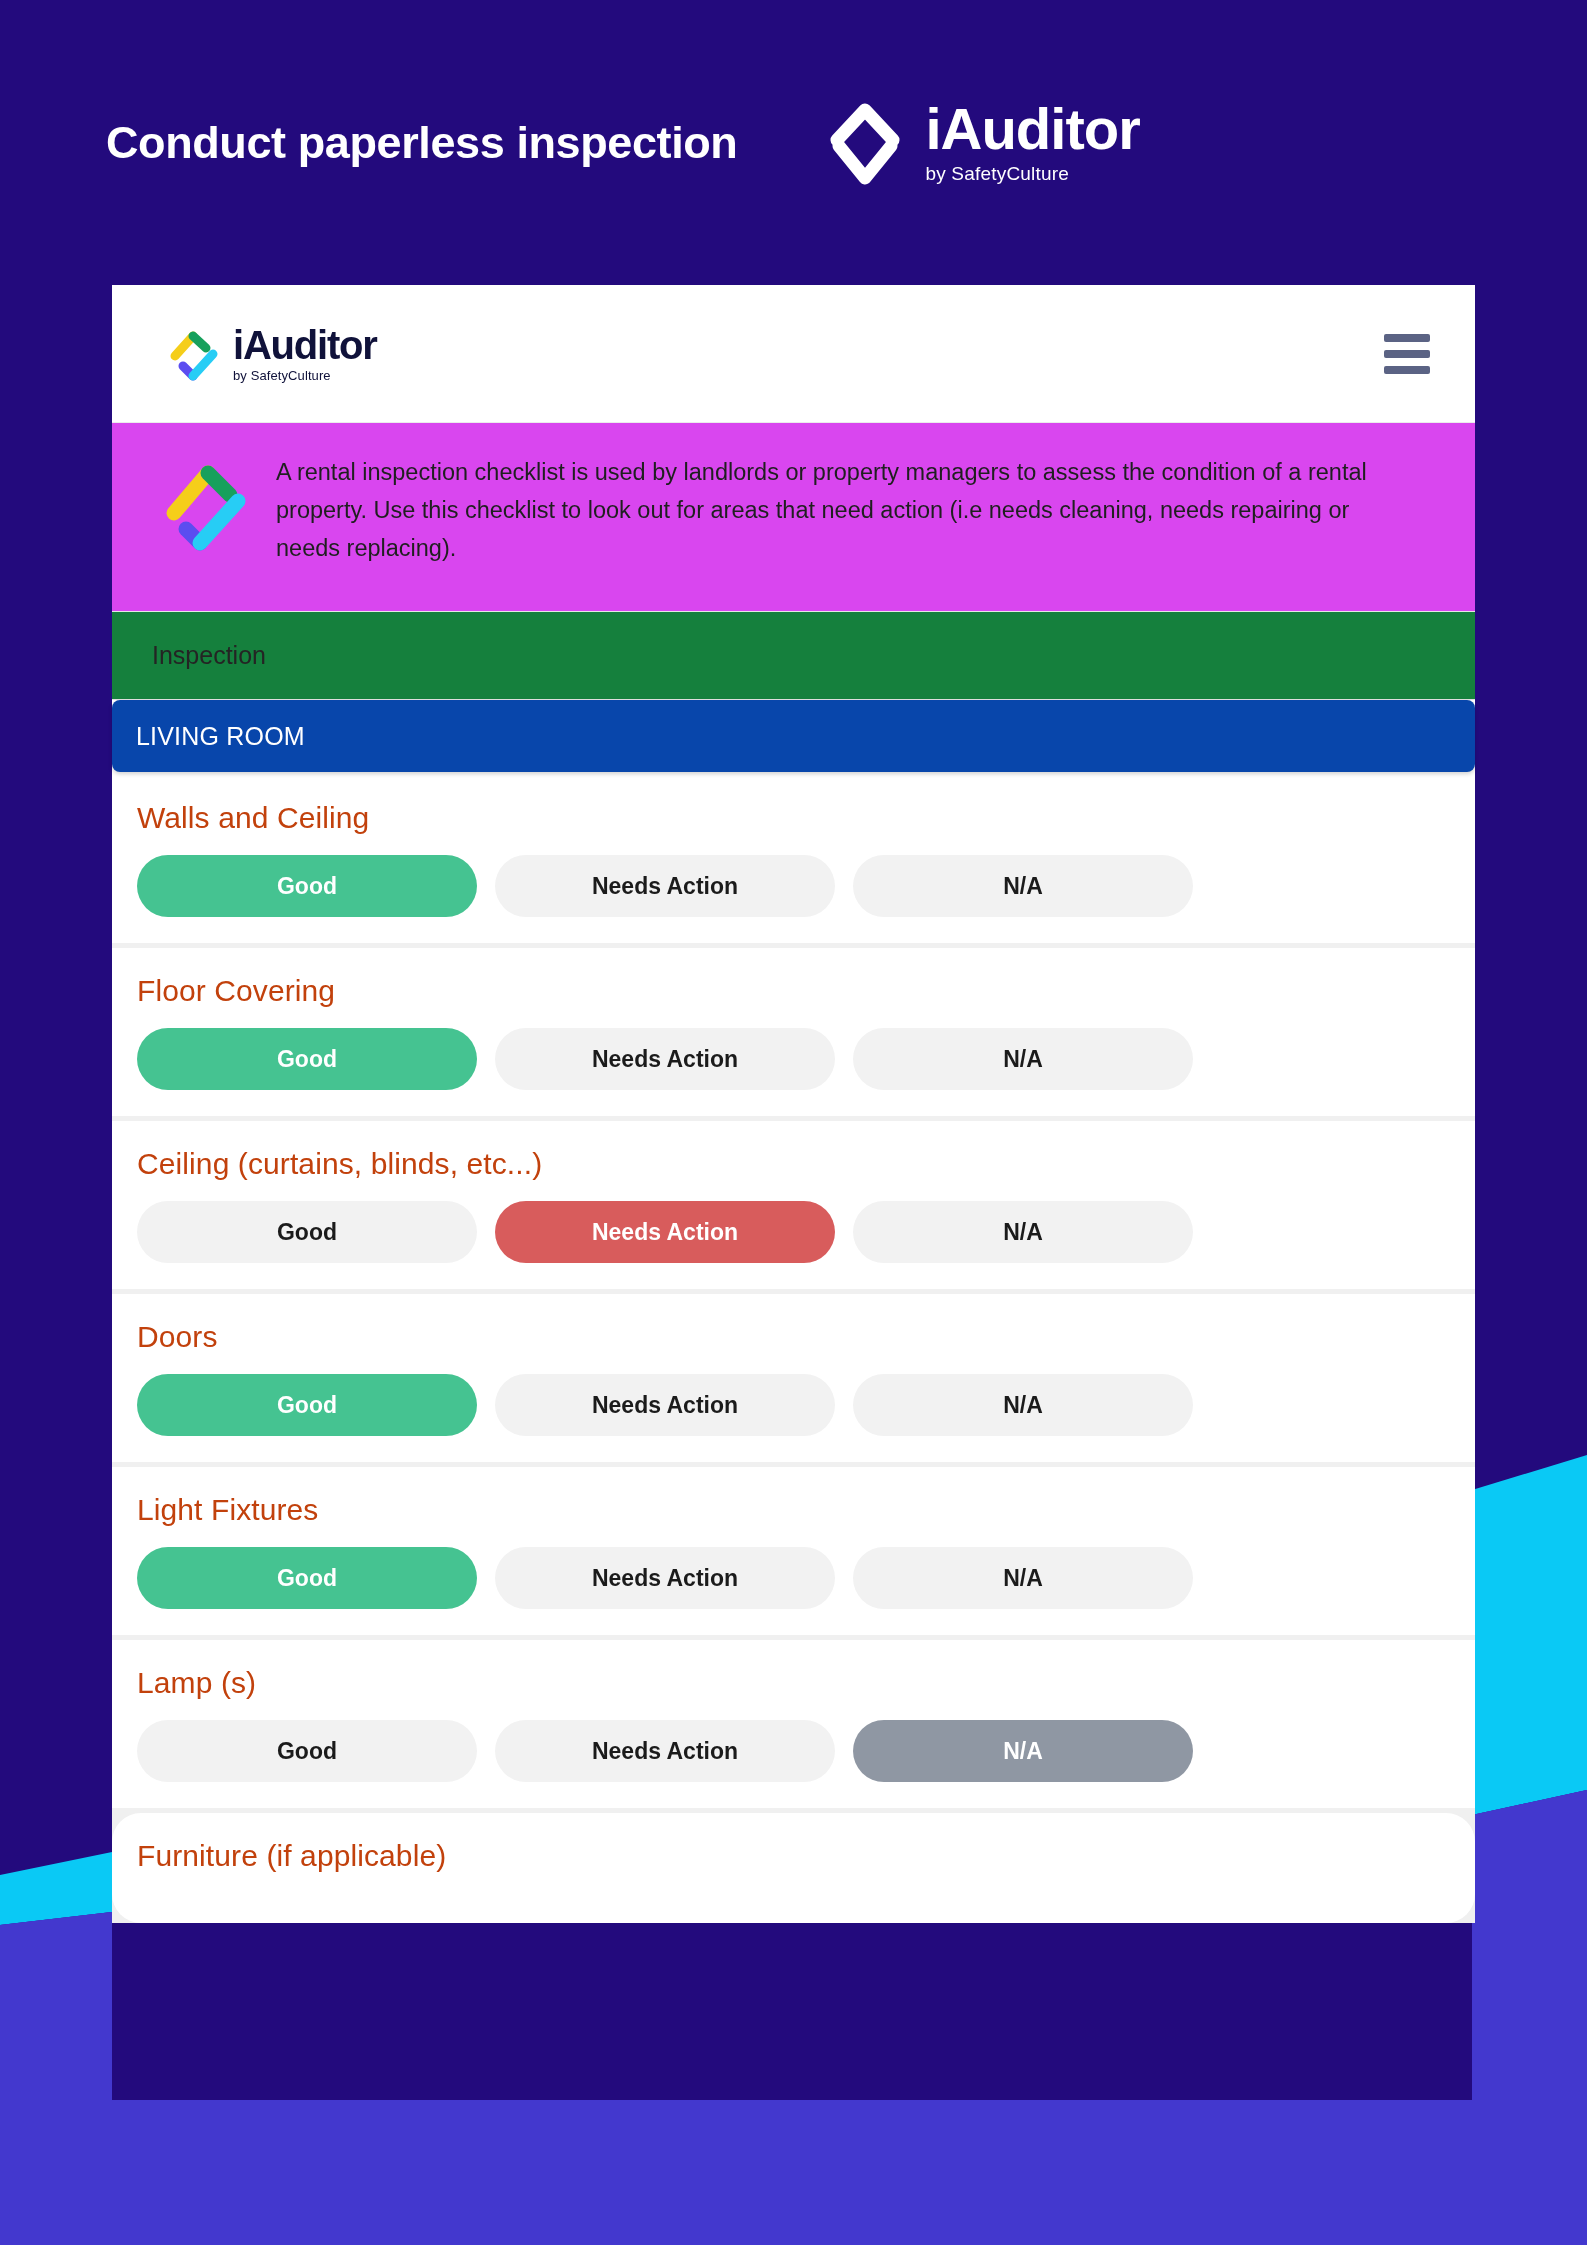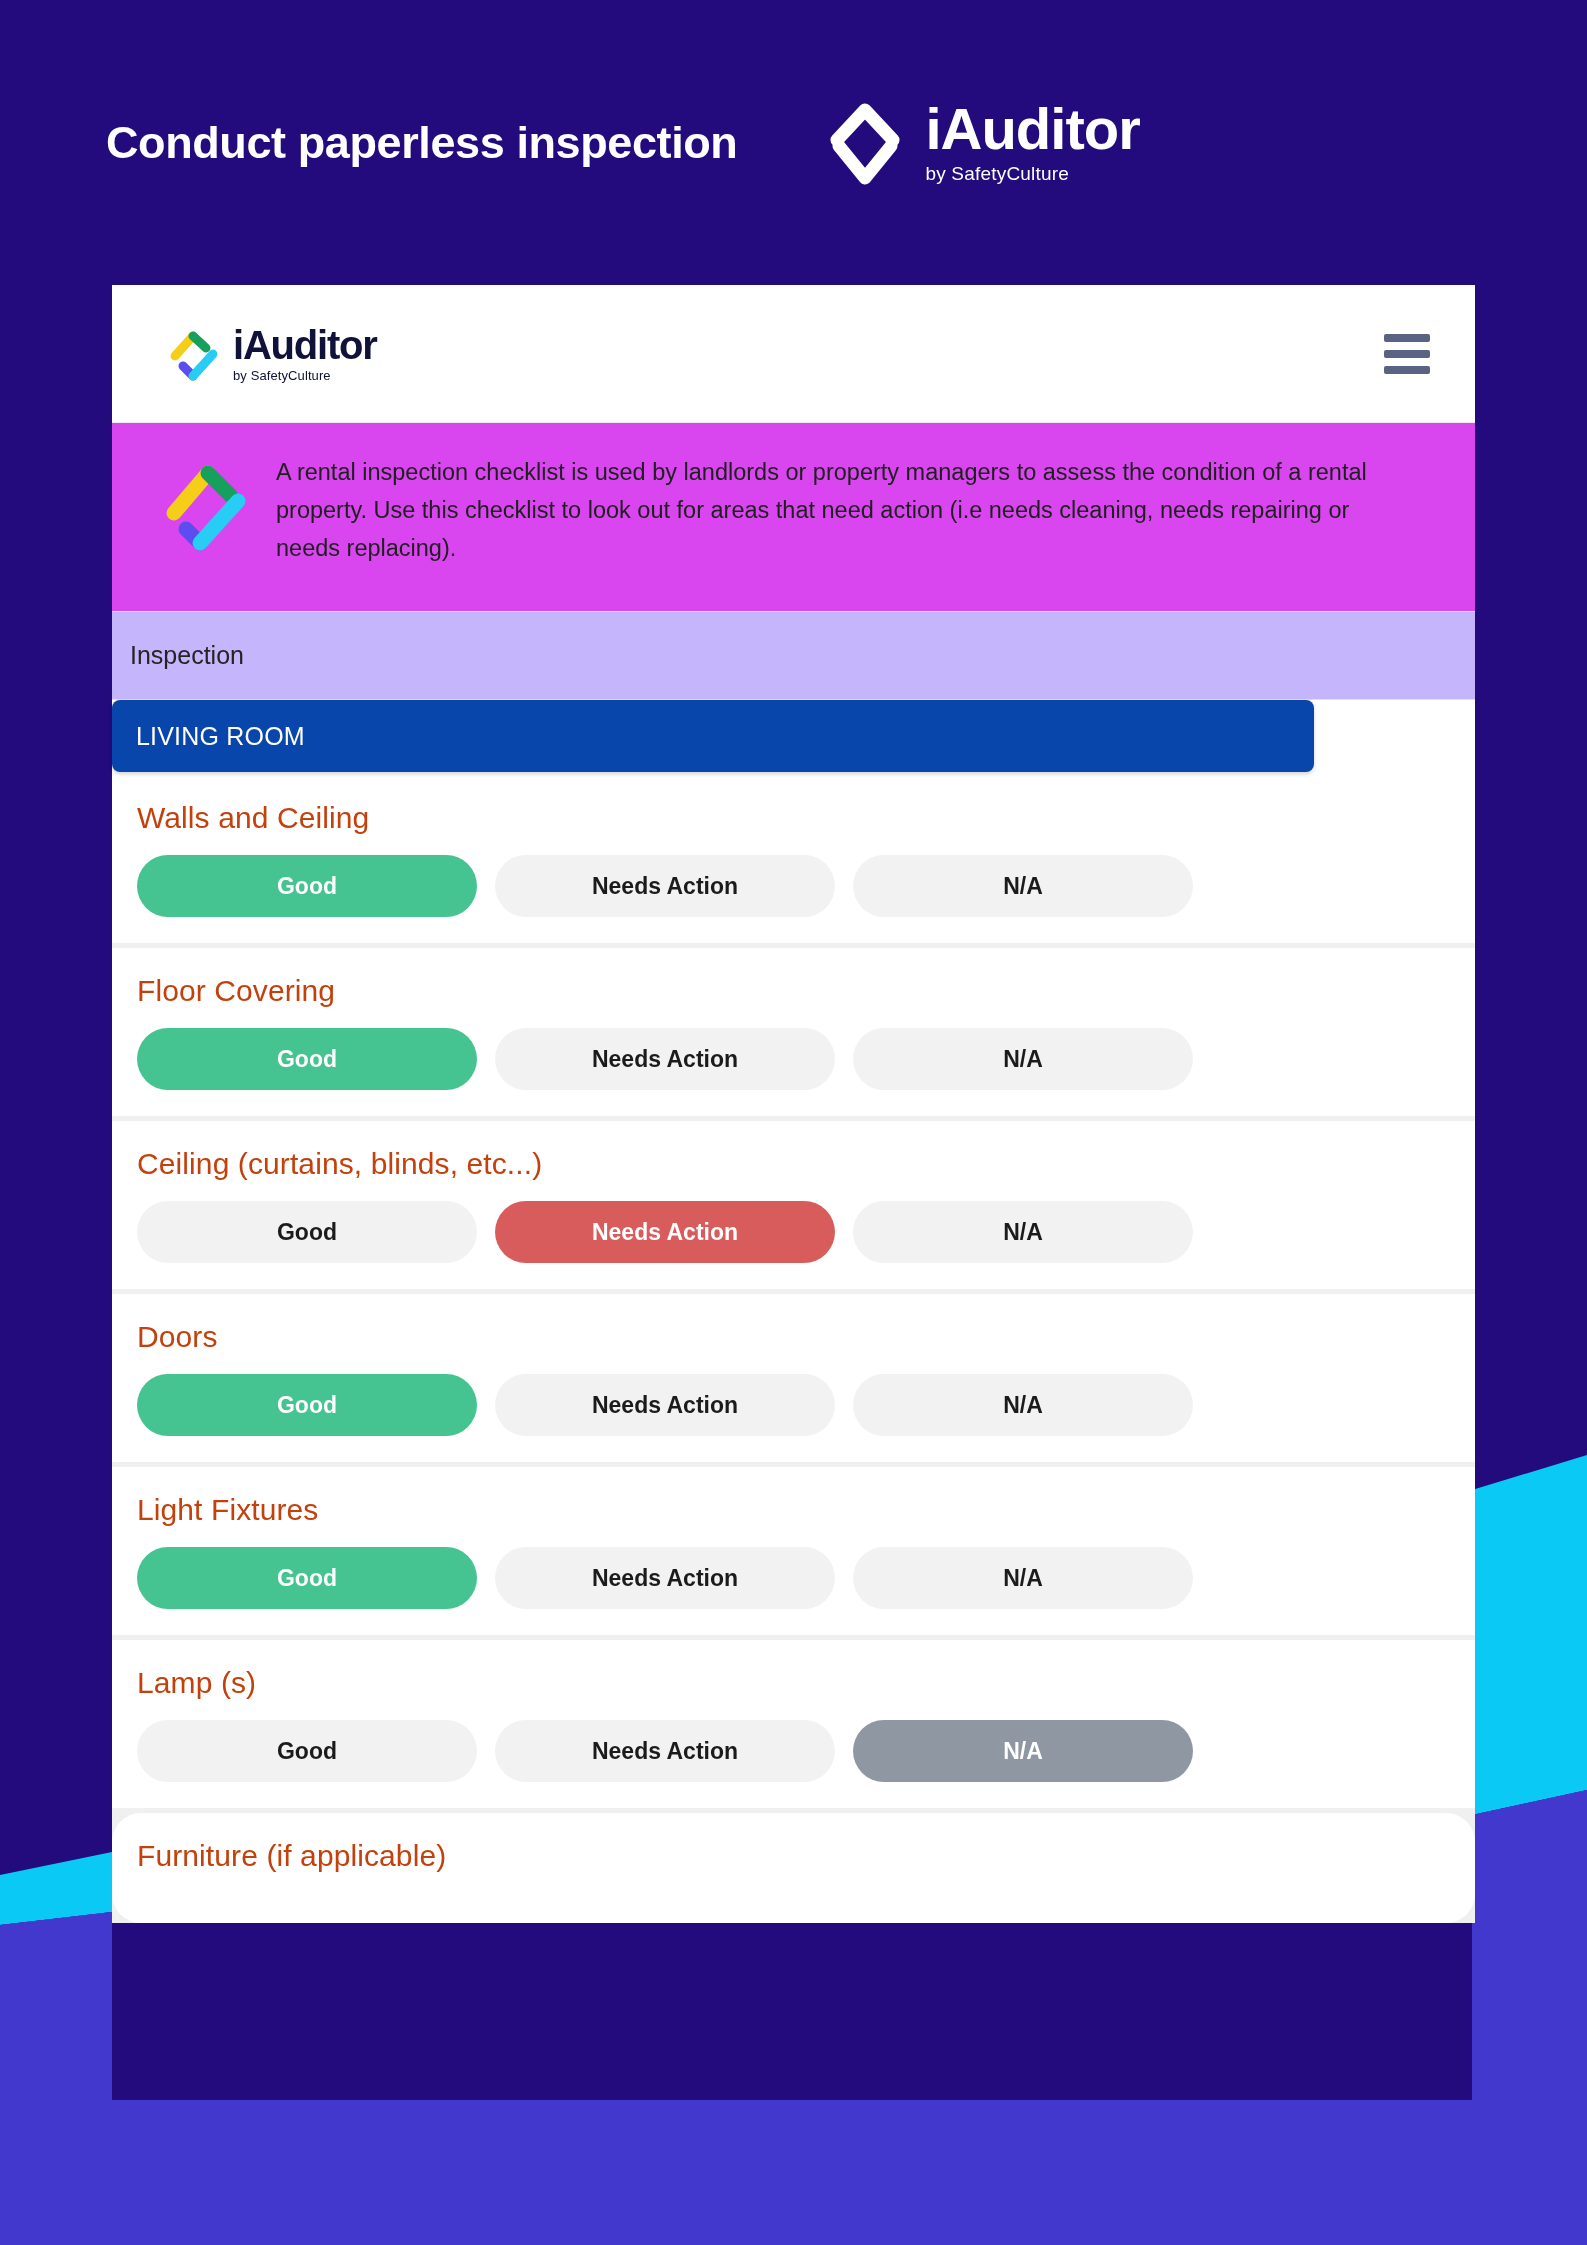--- a/index.html
+++ b/index.html
@@ -126,32 +126,32 @@
     line-height: 1.62;
     color: #1f1f1f;
     max-width: 1130px;
   }
 
   
   .section-bar {
     height: 88px;
     display: flex;
     align-items: center;
-    padding-left: 18px;
-    background: #c4b5fd;
+    padding-left: 40px;
+    background: #15803d;
     font-size: 25px;
     color: #242424;
     border-bottom: 1px solid #e3e3e3;
   }
 
   
   .room-band {
     position: relative;
     left: 0px;
-    width: 1202px;
+    width: 1363px;
     height: 72px;
     background: #0846ab;
     border-radius: 8px;
     display: flex;
     align-items: center;
     padding-left: 24px;
     color: #ffffff;
     font-size: 25px;
     letter-spacing: 0.2px;
     box-shadow: 0 2px 4px rgba(0,0,0,0.18);

